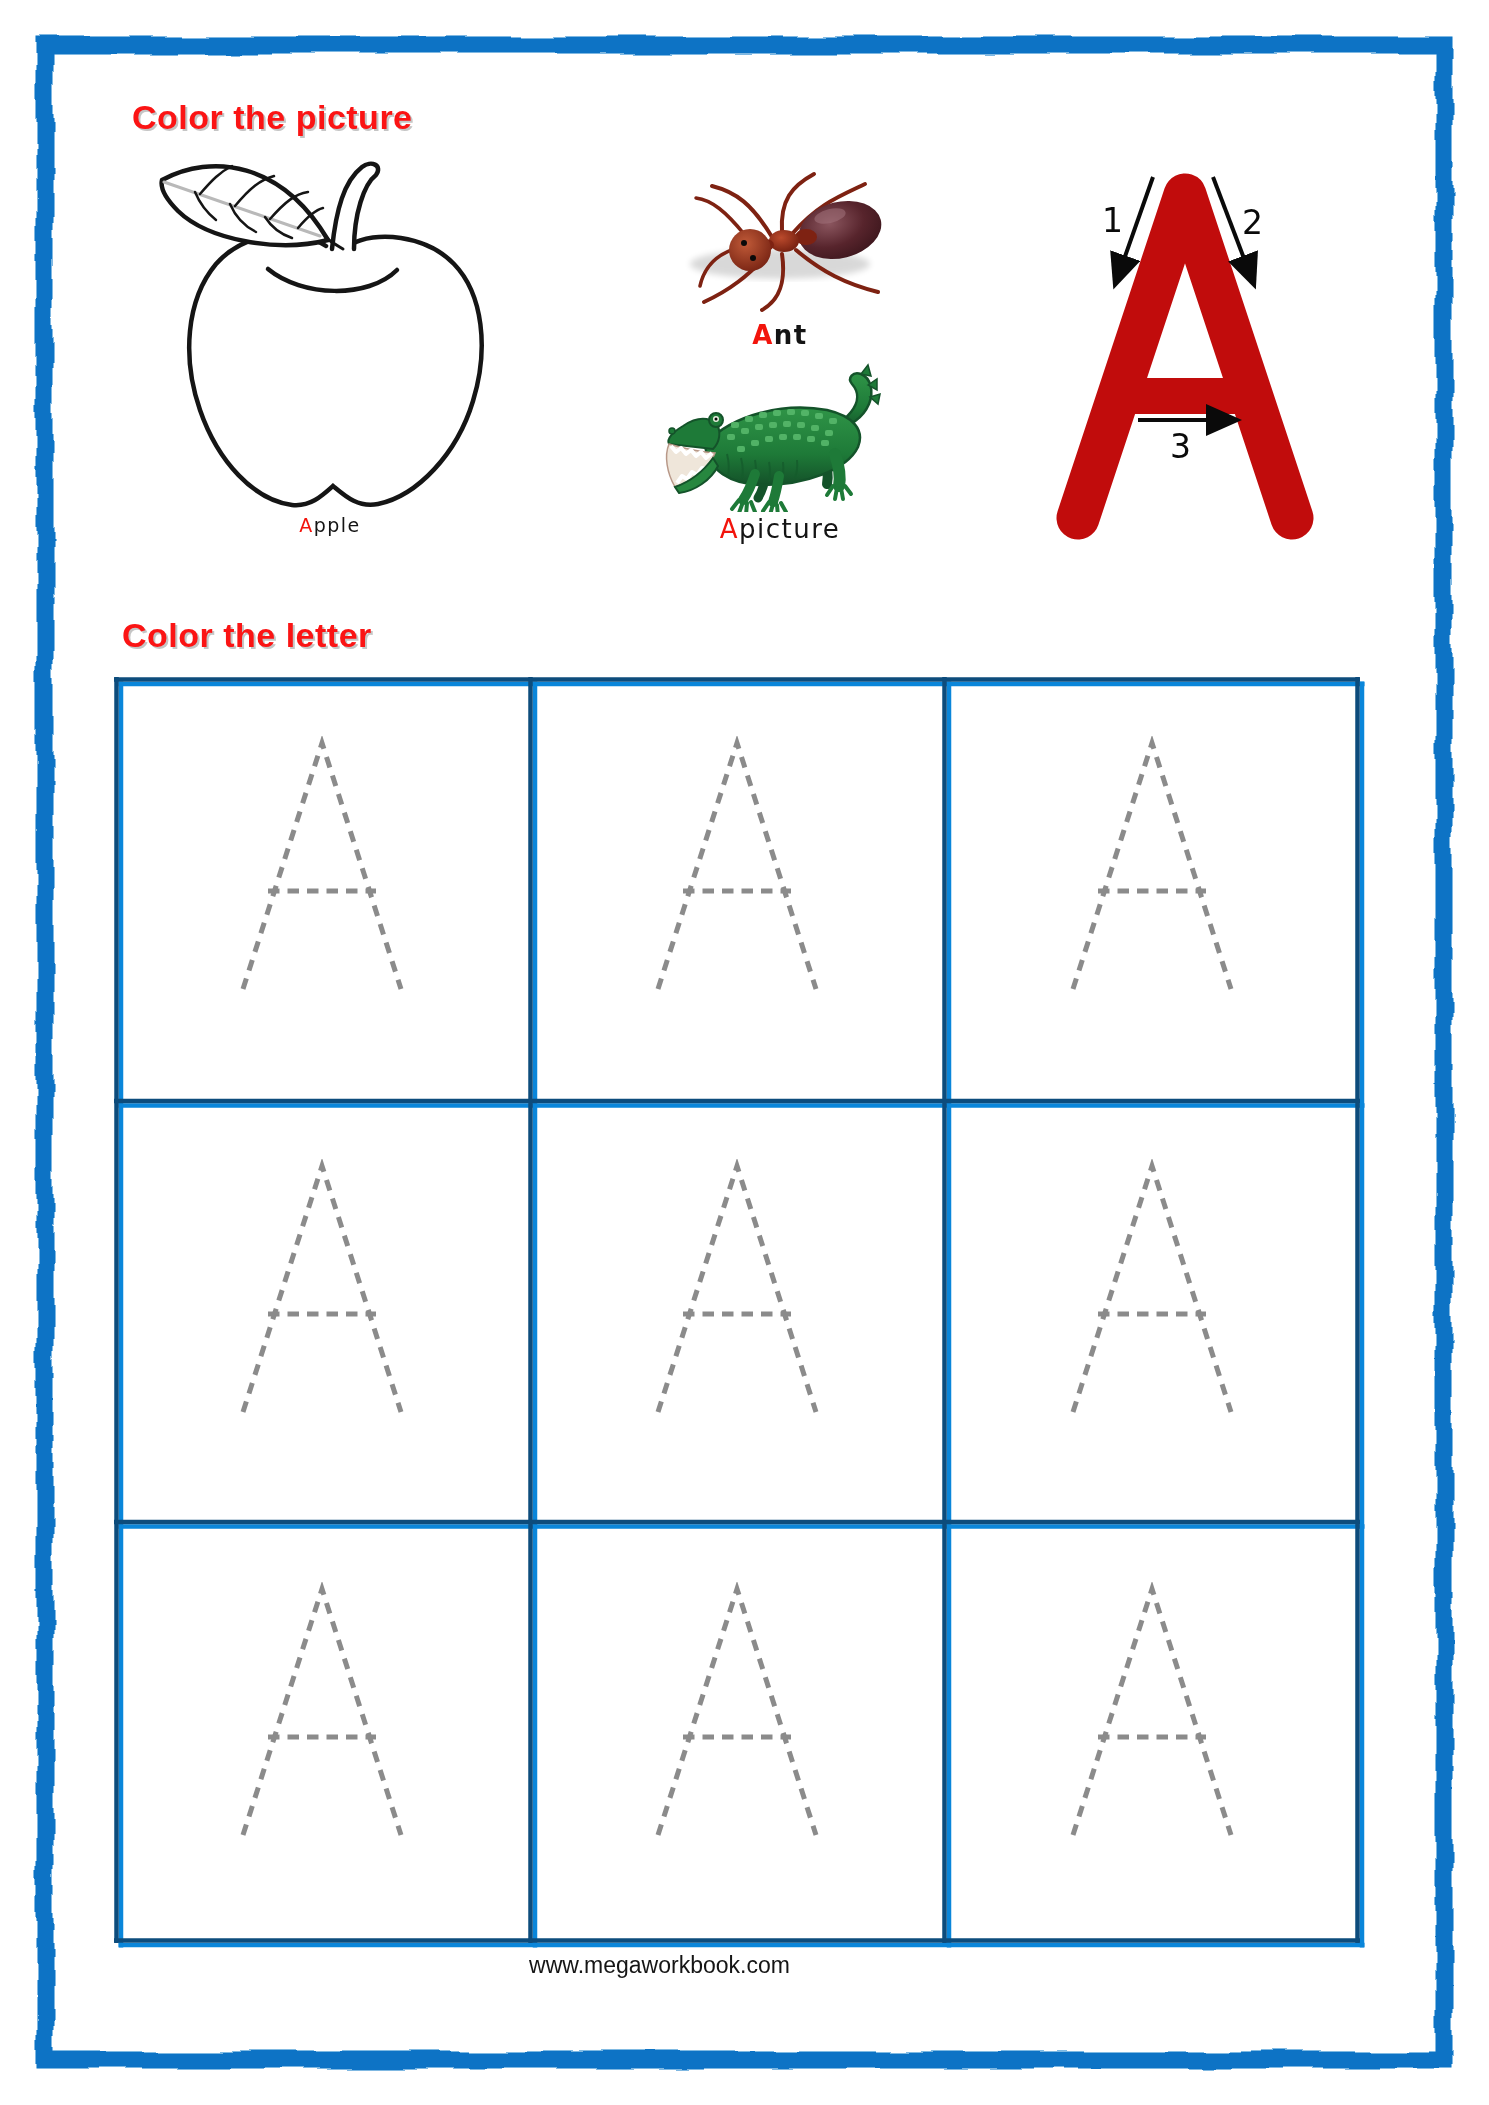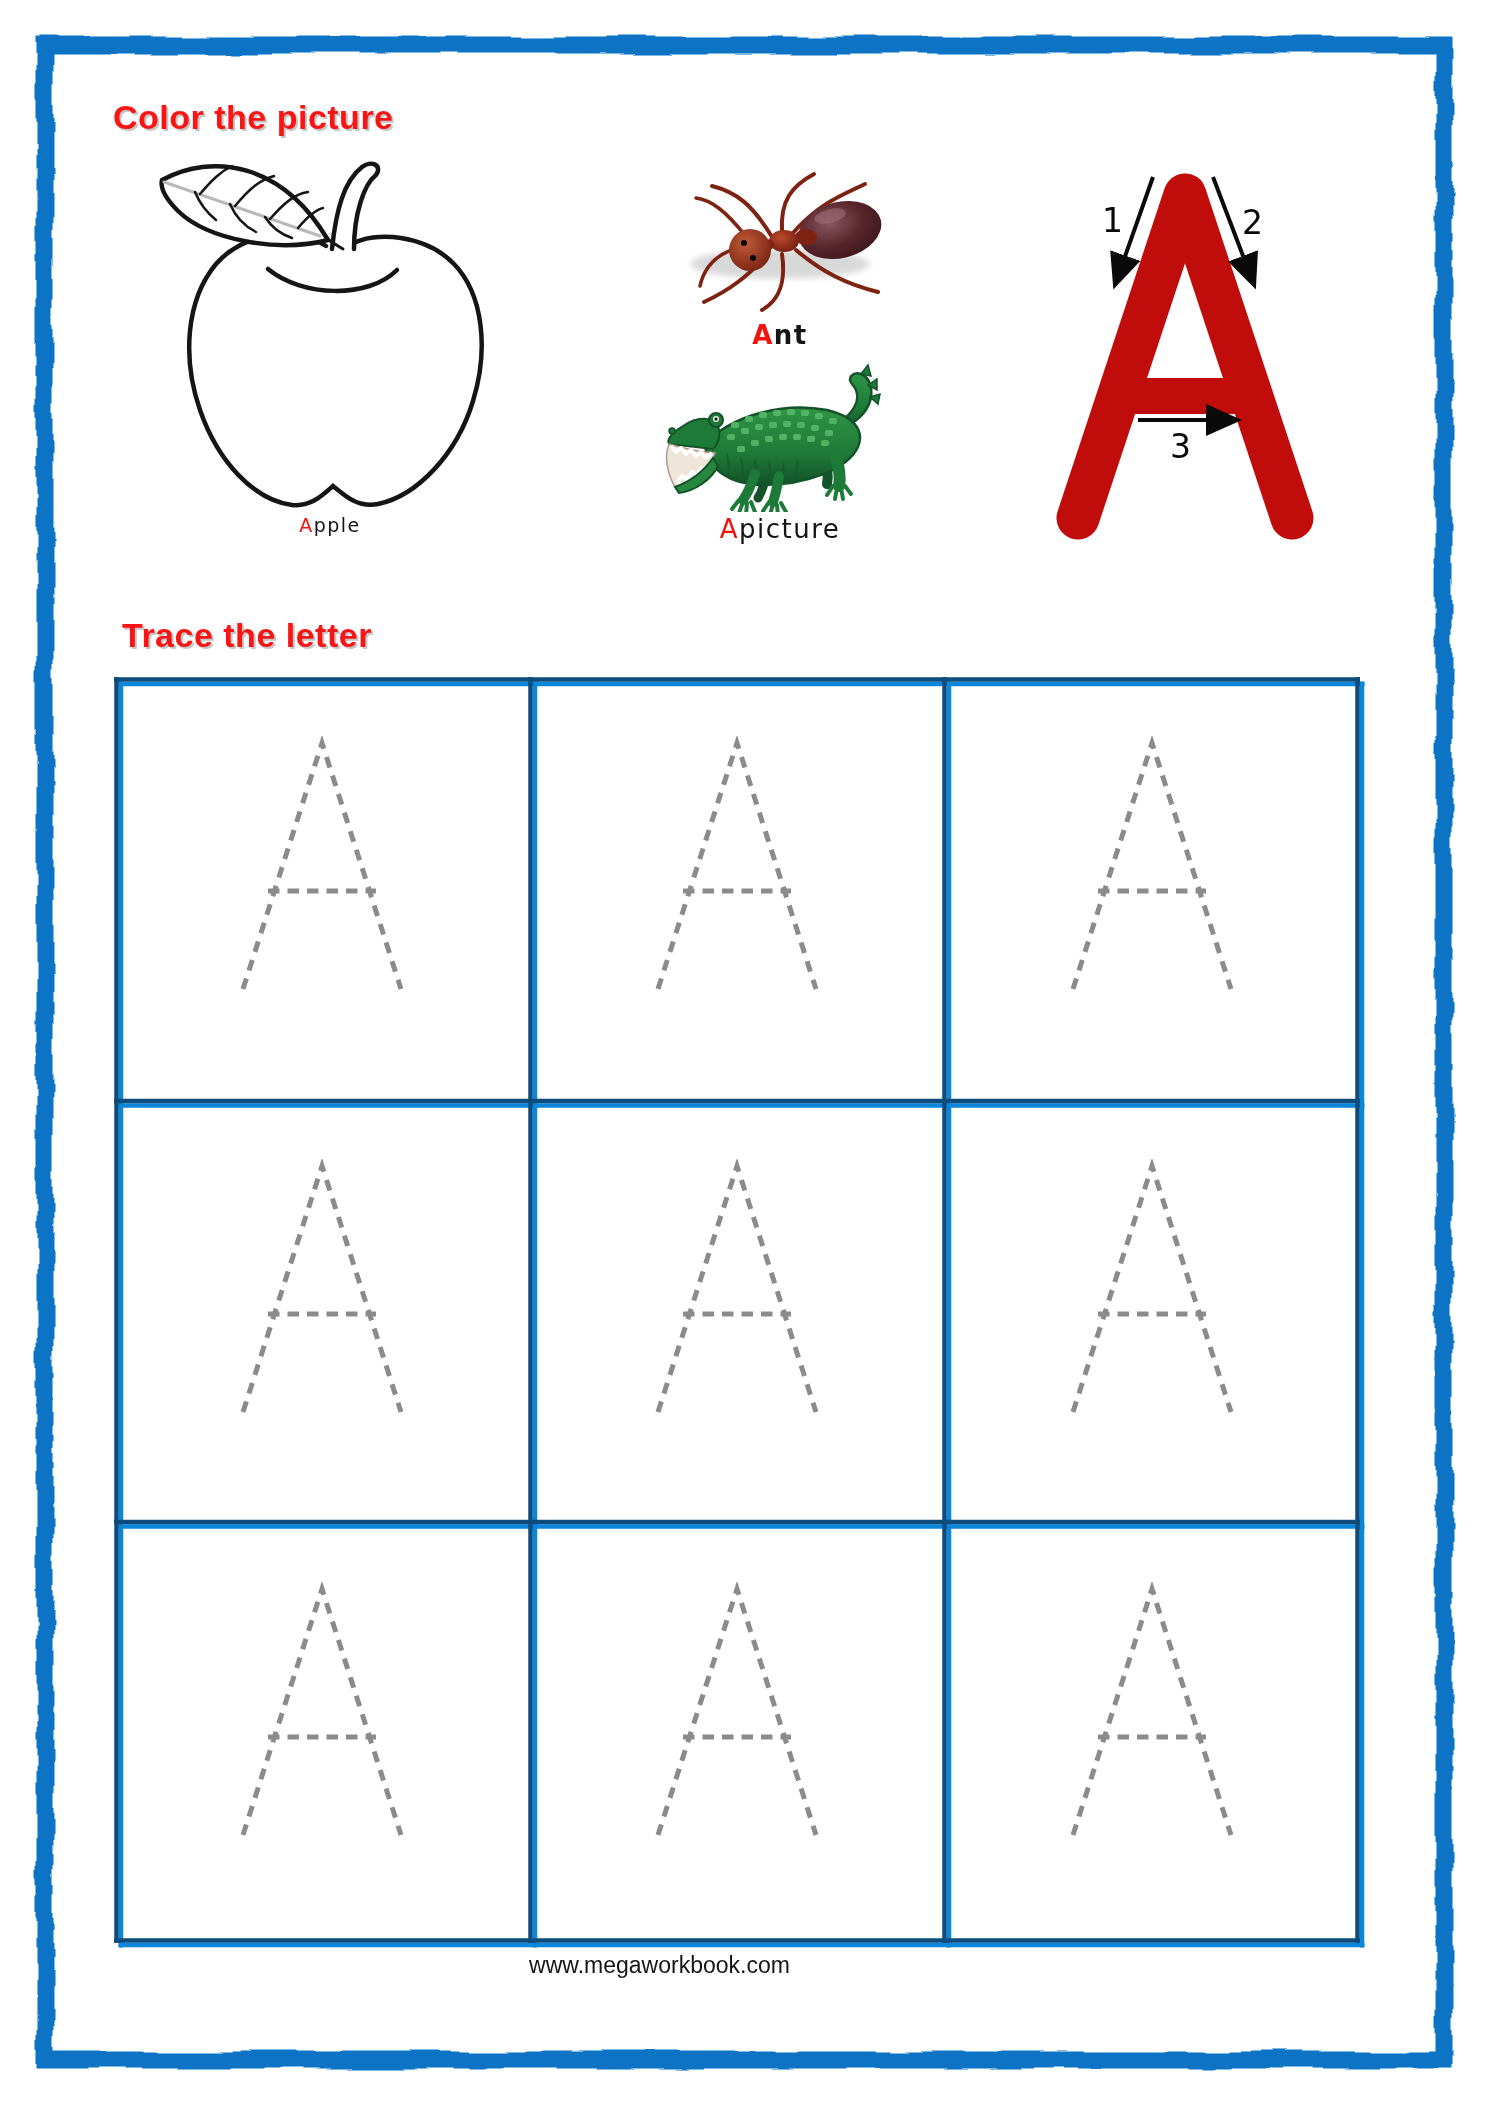--- a/index.html
+++ b/index.html
@@ -9,21 +9,21 @@
   }
   .abs{position:absolute;}
   
   #frame-svg{left:0;top:0;width:1489px;height:2105px;pointer-events:none;}
   
   .section-heading{
     font-weight:bold;font-size:34px;color:#fb1414;letter-spacing:0.5px;
     text-shadow:2px 2px 0 rgba(150,150,150,.55);
     font-family:"Liberation Sans", sans-serif;white-space:nowrap;
   }
-  #heading-color{left:113px;top:98px;}
+  #heading-color{left:132px;top:98px;}
   #heading-trace{left:122px;top:616px;}
   
   .pic-label{
     font-family:"DejaVu Sans", sans-serif;font-weight:400;color:#141414;
     font-size:19px;letter-spacing:1.5px;text-align:center;white-space:nowrap;
   }
   .pic-label .initial{color:#f2140c;}
   #label-apple{left:140px;top:514px;width:380px;}
   #label-ant{left:660px;top:320px;width:240px;font-size:26px;font-weight:bold;}
   #label-alligator{left:655px;top:514px;width:250px;font-size:26px;}
@@ -230,21 +230,21 @@
     <path d="M163,19 L203,124" marker-end="url(#arrowhead)"></path>
     <path d="M88,262 L184,262" marker-end="url(#arrowhead)"></path>
   </g>
   <g fill="#0a0a0a" font-family="DejaVu Sans, sans-serif" font-size="33">
     <text x="52" y="74">1</text>
     <text x="192" y="76">2</text>
     <text x="120" y="300">3</text>
   </g>
 </svg>
 
-<div id="heading-trace" class="abs section-heading">Trace the letter</div>
+<div id="heading-trace" class="abs section-heading">Color the letter</div>
 
 <div id="trace-grid-box" class="abs">
   <svg id="grid-lines" width="1252" height="1274" viewBox="0 0 1252 1274" xmlns="http://www.w3.org/2000/svg">
     <g stroke="#0a86da" stroke-width="4.5" transform="translate(4.5,4.5)">
       <line x1="0" y1="2.5" x2="1246" y2="2.5"></line>
       <line x1="0" y1="424" x2="1246" y2="424"></line>
       <line x1="0" y1="845" x2="1246" y2="845"></line>
       <line x1="0" y1="1263.5" x2="1246" y2="1263.5"></line>
       <line x1="2.5" y1="0" x2="2.5" y2="1266"></line>
       <line x1="416.5" y1="0" x2="416.5" y2="1266"></line>

